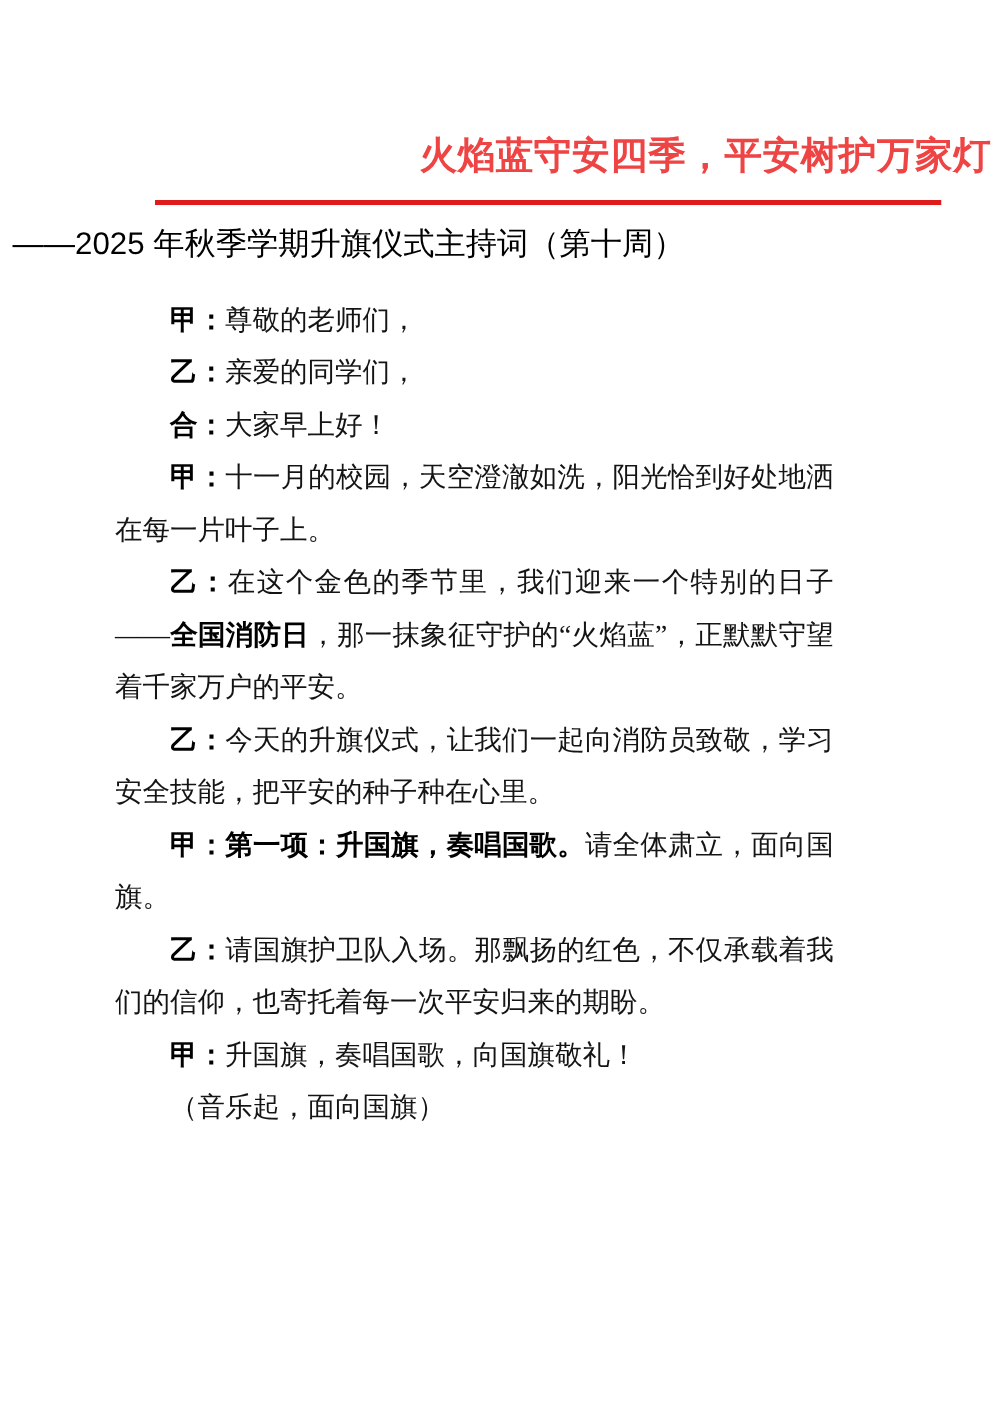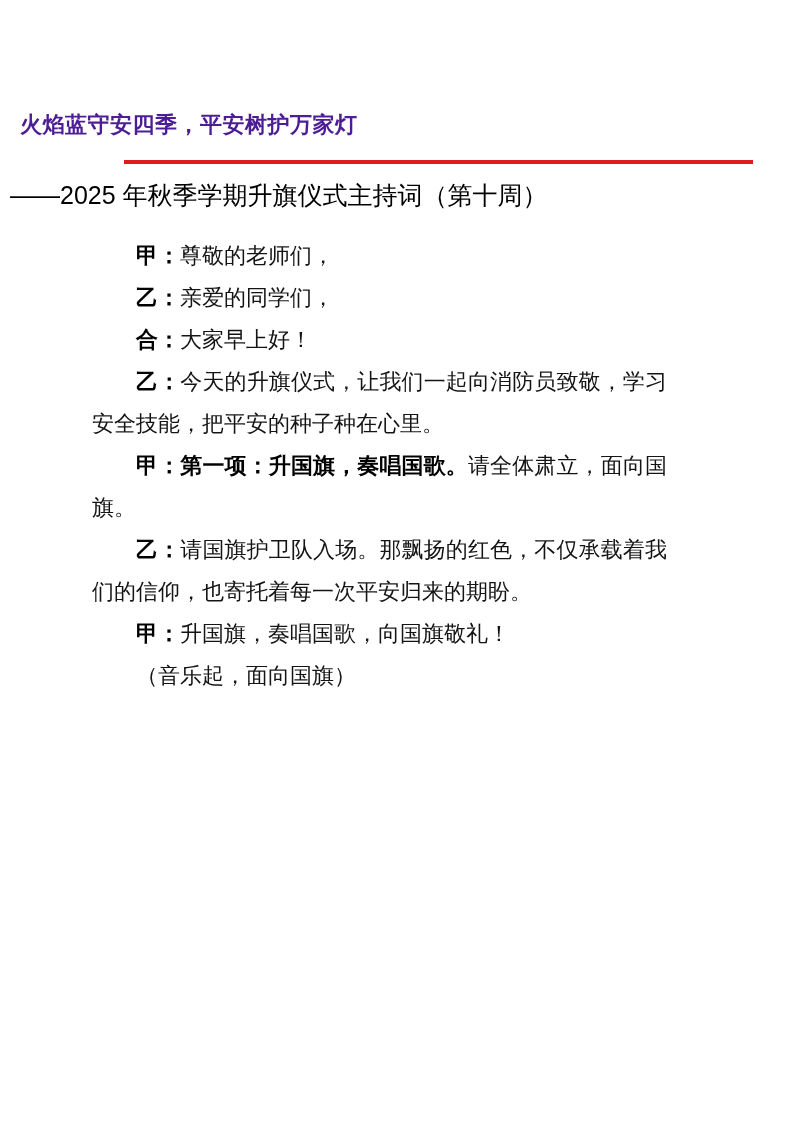--- a/index.html
+++ b/index.html
@@ -11,26 +11,26 @@
     background: #ffffff;
     overflow: hidden;
     font-family: "Liberation Serif", "DejaVu Serif", serif;
     color: #141414;
   }
   .title {
     position: absolute;
     top: 102px;
     left: 20px;
     right: 0;
-    text-align: left;
+    text-align: right;
     font-family: "Liberation Sans", "DejaVu Sans", sans-serif;
     font-weight: 900;
-    font-size: 22px;
+    font-size: 30px;
     line-height: 46px;
-    color: #4c1d95;
+    color: #ef4444;
     letter-spacing: 0.5px;
     white-space: nowrap;
   }
   .divider {
     position: absolute;
     top: 160px;
     left: 124px;
     width: 629px;
     height: 4px;
     background: #e01b1b;
@@ -72,19 +72,21 @@
 <body>
 
 <div class="page">
   <h1 class="title">火焰蓝守安四季，平安树护万家灯</h1>
   <div class="divider" style="background: rgb(224, 27, 27);"></div>
   <h2 class="subtitle">——2025 年秋季学期升旗仪式主持词（第十周）</h2>
   <div class="body-text">
       <p><span class="b">甲：</span><span>尊敬的老师们，</span></p>
       <p><span class="b">乙：</span><span>亲爱的同学们，</span></p>
       <p><span class="b">合：</span><span>大家早上好！</span></p>
+      <p><span class="b">甲：</span><span>十一月的校园，天空澄澈如洗，阳光恰到好处地洒在每一片叶子上。</span></p>
+      <p><span class="b">乙：</span><span>在这个金色的季节里，我们迎来一个特别的日子——</span><span class="b">全国消防日</span><span>，那一抹象征守护的“火焰蓝”，正默默守望着千家万户的平安。</span></p>
       <p><span class="b">乙：</span><span>今天的升旗仪式，让我们一起向消防员致敬，学习安全技能，把平安的种子种在心里。</span></p>
       <p><span class="b">甲：第一项：升国旗，奏唱国歌。</span><span>请全体肃立，面向国旗。</span></p>
       <p><span class="b">乙：</span><span>请国旗护卫队入场。那飘扬的红色，不仅承载着我们的信仰，也寄托着每一次平安归来的期盼。</span></p>
       <p><span class="b">甲：</span><span>升国旗，奏唱国歌，向国旗敬礼！</span></p>
       <p><span>（音乐起，面向国旗）</span></p>
     </div>
 </div>
 
 </body></html>

